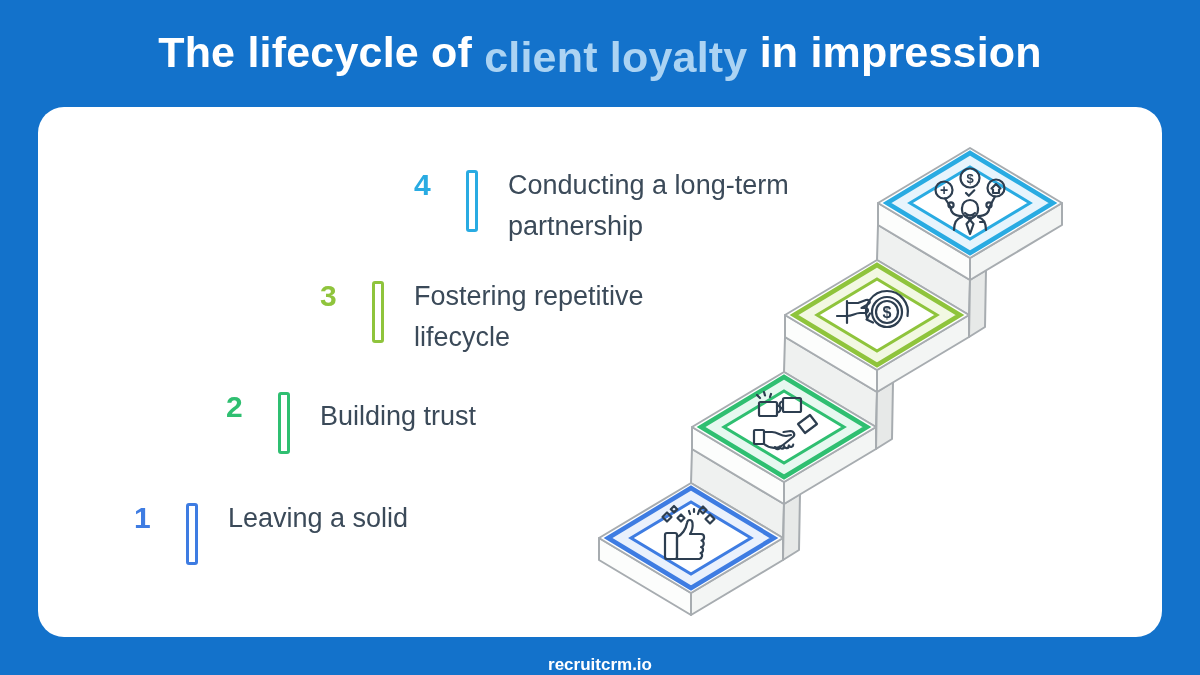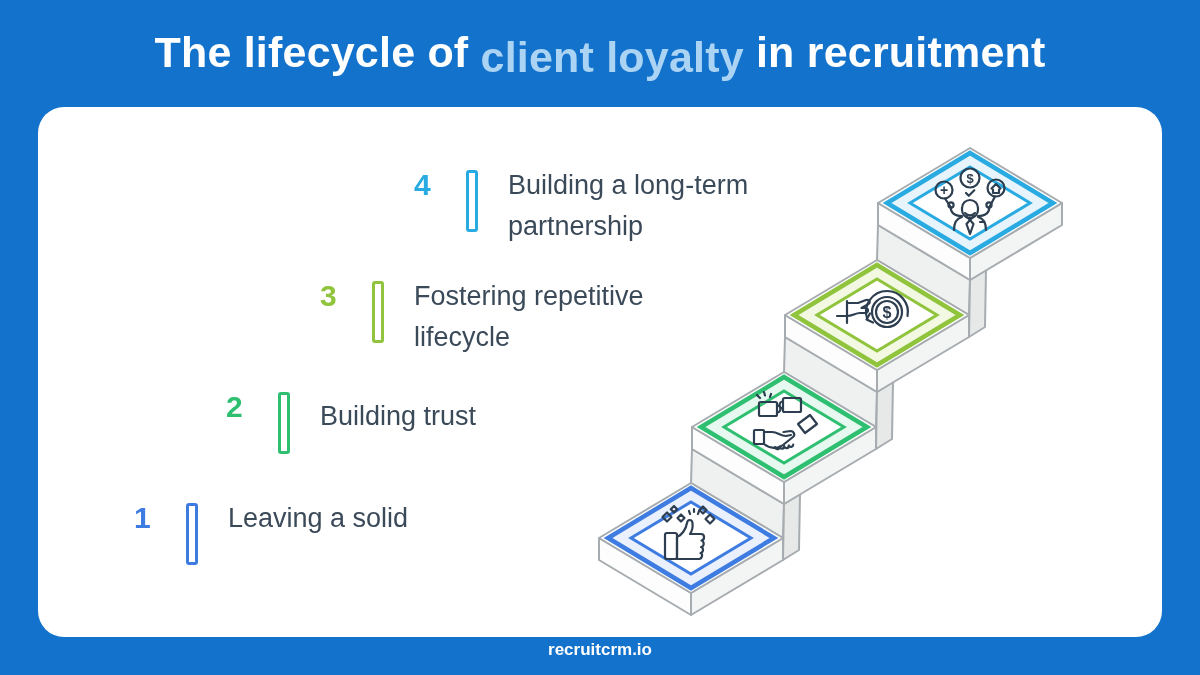--- a/index.html
+++ b/index.html
@@ -4,21 +4,21 @@
 <style>
   html,body{margin:0;padding:0;}
   body{width:1200px;height:675px;font-family:"Liberation Sans",sans-serif;}
   .page{position:relative;width:1200px;height:675px;background:#1372cb;overflow:hidden;}
   .title{position:absolute;left:0;top:0;width:1200px;height:104px;display:flex;align-items:center;justify-content:center;
          font-size:43px;font-weight:bold;color:#ffffff;letter-spacing:0.2px;}
   .title .hl{color:#abd3f3;white-space:pre;margin-top:11px;}
   .title span{white-space:pre;}
   .card{position:absolute;left:38px;top:107px;width:1124px;height:530px;background:#ffffff;border-radius:26px;}
   .stairs-svg{position:absolute;left:0;top:0;width:1200px;height:675px;z-index:2;pointer-events:none;}
-  .footer{position:absolute;left:0;top:640px;width:1200px;height:35px;display:flex;align-items:flex-start;justify-content:center;
+  .footer{position:absolute;left:0;top:640px;width:1200px;height:35px;display:flex;align-items:flex-end;justify-content:center;
           color:#ffffff;font-size:17px;font-weight:bold;}
   .step-item{position:absolute;display:flex;align-items:flex-start;z-index:3;}
   .num{font-size:30px;font-weight:bold;line-height:34px;width:30px;margin-top:-2px;}
   .bar{width:6px;height:56px;background:#ffffff;border:3px solid;border-radius:3px;margin-left:22px;}
   .lines{display:flex;flex-direction:column;margin-left:30px;margin-top:-5px;}
   .lines span{font-size:27px;line-height:41px;color:#3b4a59;white-space:pre;}
   .lines.single{margin-top:4px;}
   .n1{color:#3e7ce2}.n2{color:#2fbf71}.n3{color:#8fc43c}.n4{color:#29abe2}
   .b1{border-color:#3e7ce2}.b2{border-color:#2fbf71}.b3{border-color:#8fc43c}.b4{border-color:#29abe2}
   .face{stroke:#a7acb0;stroke-width:2;stroke-linejoin:round;}
@@ -26,21 +26,21 @@
   .lnf{fill:#2d3e50;font-weight:bold;}
 </style>
 </head>
 <body>
 
 <div class="page">
 
   <div class="title">
     <span>The lifecycle of </span>
       <span class="hl">client loyalty</span>
-      <span> in recruitment</span>
+      <span> in impression</span>
   </div>
 
   <div class="card"></div>
 
   <svg class="stairs-svg" viewBox="0 0 1200 675" xmlns="http://www.w3.org/2000/svg">
 
     <g>
       <polygon class="face" fill="#eff1f0" points="878,225 970,280 969,315 877,260"></polygon>
       <polygon class="face" fill="#e7e9e8" points="970,280 986,270 985,327 969,337"></polygon>
     </g>
@@ -136,21 +136,21 @@
         <path class="ln" d="M19,-22.5 L23.5,-18 L19,-13.5 L14.5,-18 Z"></path>
         <path class="ln" d="M-2,-26 l1,3 M3,-28 v3 M8,-26 l-1,3"></path>
       </g>
     </g>
   </svg>
 
   <div class="step-item" style="left:414px;top:170px;">
     <div class="num n4">4</div>
     <div class="bar b4"></div>
     <div class="lines">
-      <span>Building a long-term</span>
+      <span>Conducting a long-term</span>
       <span>partnership</span>
     </div>
   </div>
 
   <div class="step-item" style="left:320px;top:281px;">
     <div class="num n3">3</div>
     <div class="bar b3"></div>
     <div class="lines">
       <span>Fostering repetitive</span>
       <span>lifecycle</span>

